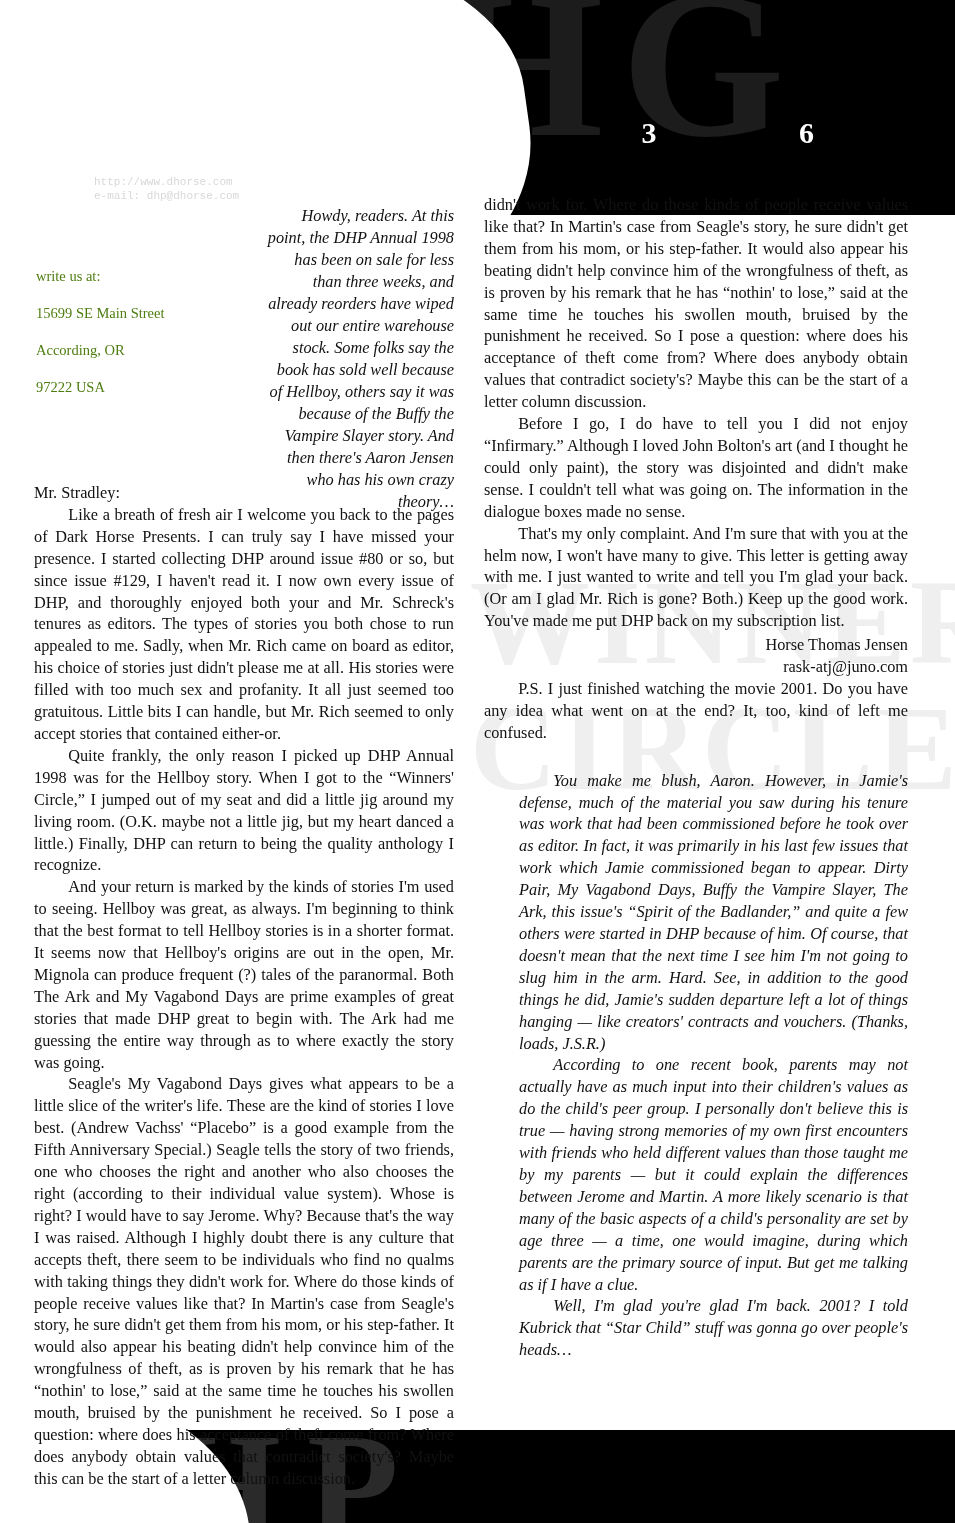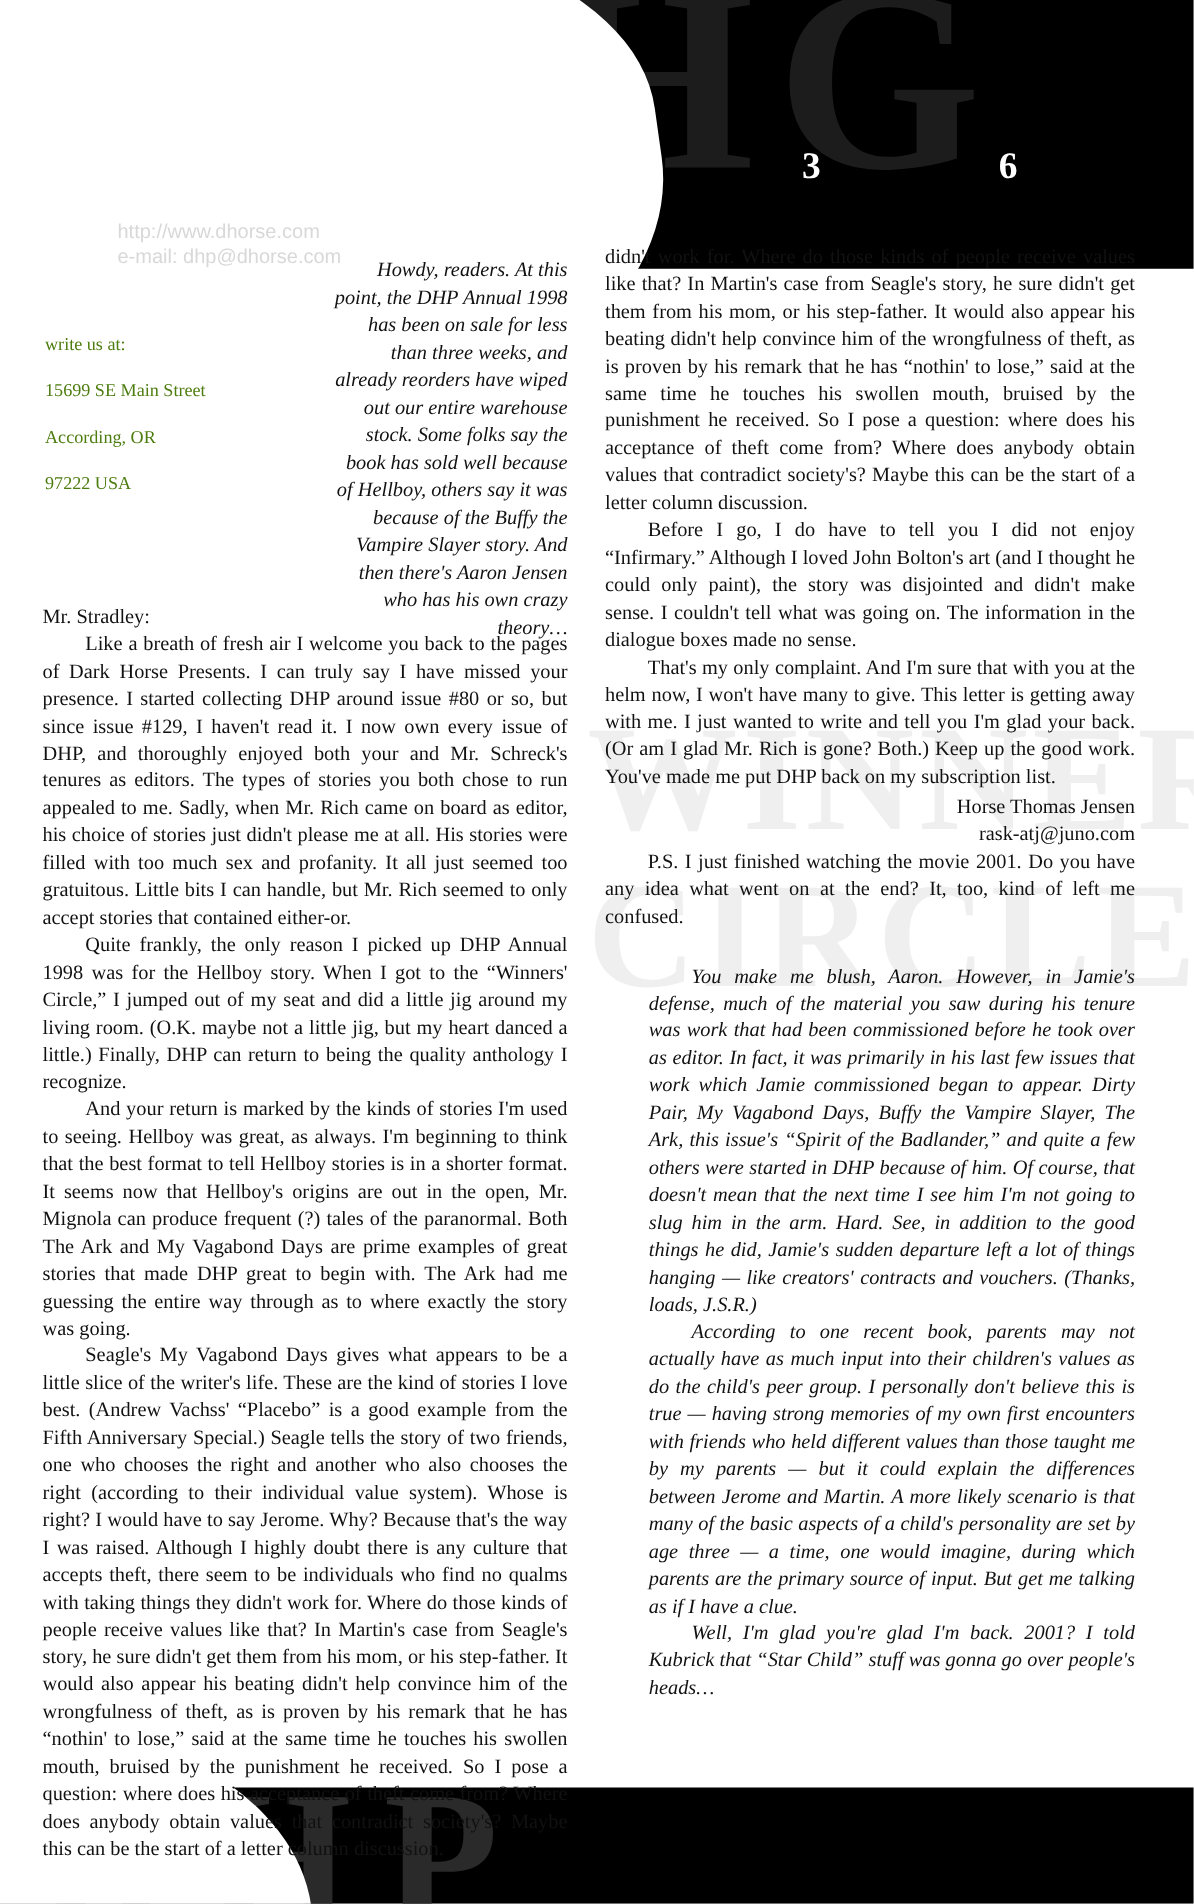--- a/index.html
+++ b/index.html
@@ -101,23 +101,23 @@
     color: #ffffff;
     font-size: 68px;
     line-height: 0.95;
     letter-spacing: 0px;
   }
   .masthead .line2 { margin-left: 10px; }
   .urls {
     position: absolute;
     top: 176px; left: 94px;
     color: #d8d8d8;
-    font-size: 16px;
+    font-size: 11px;
     line-height: 1.25;
-    font-family: Liberation Sans, sans-serif;
+    font-family: Liberation Mono, monospace;
     z-index: 6;
   }
   .issue-numbers {
     position: absolute;
     top: 116px; left: 484px;
     z-index: 6;
     width: 330px;
     display: flex;
     justify-content: space-between;
     color: #ffffff;

